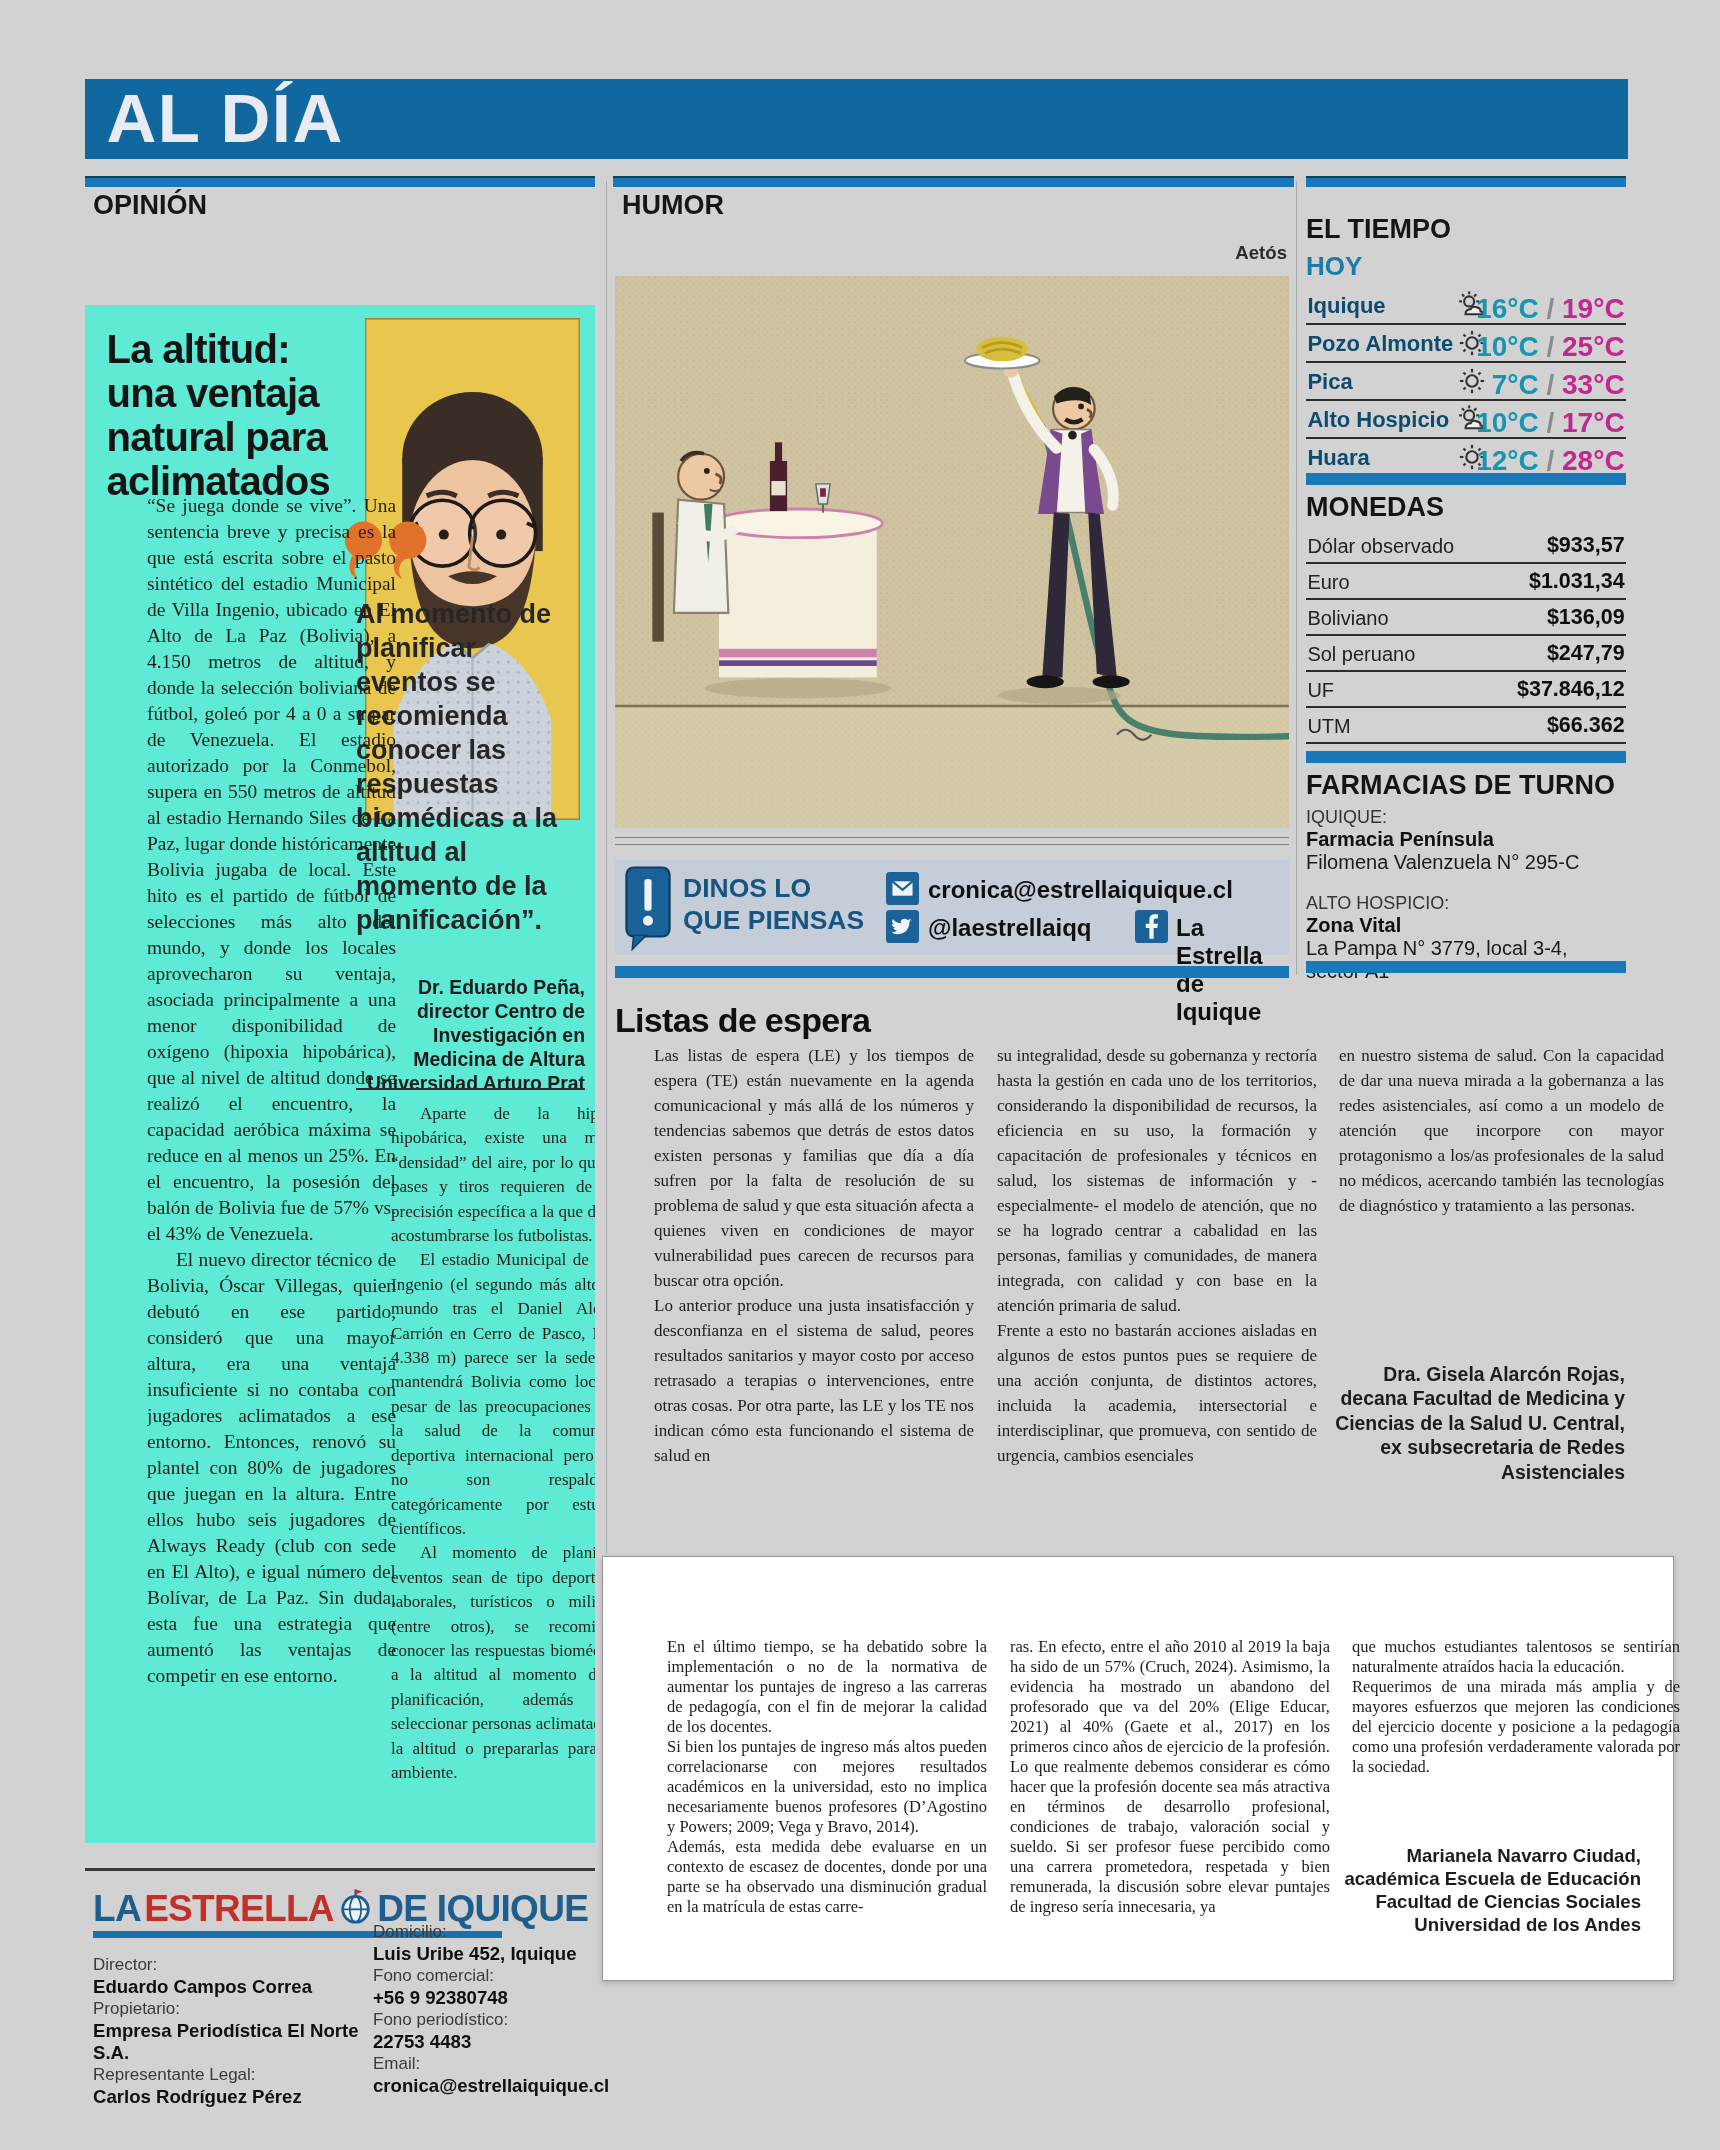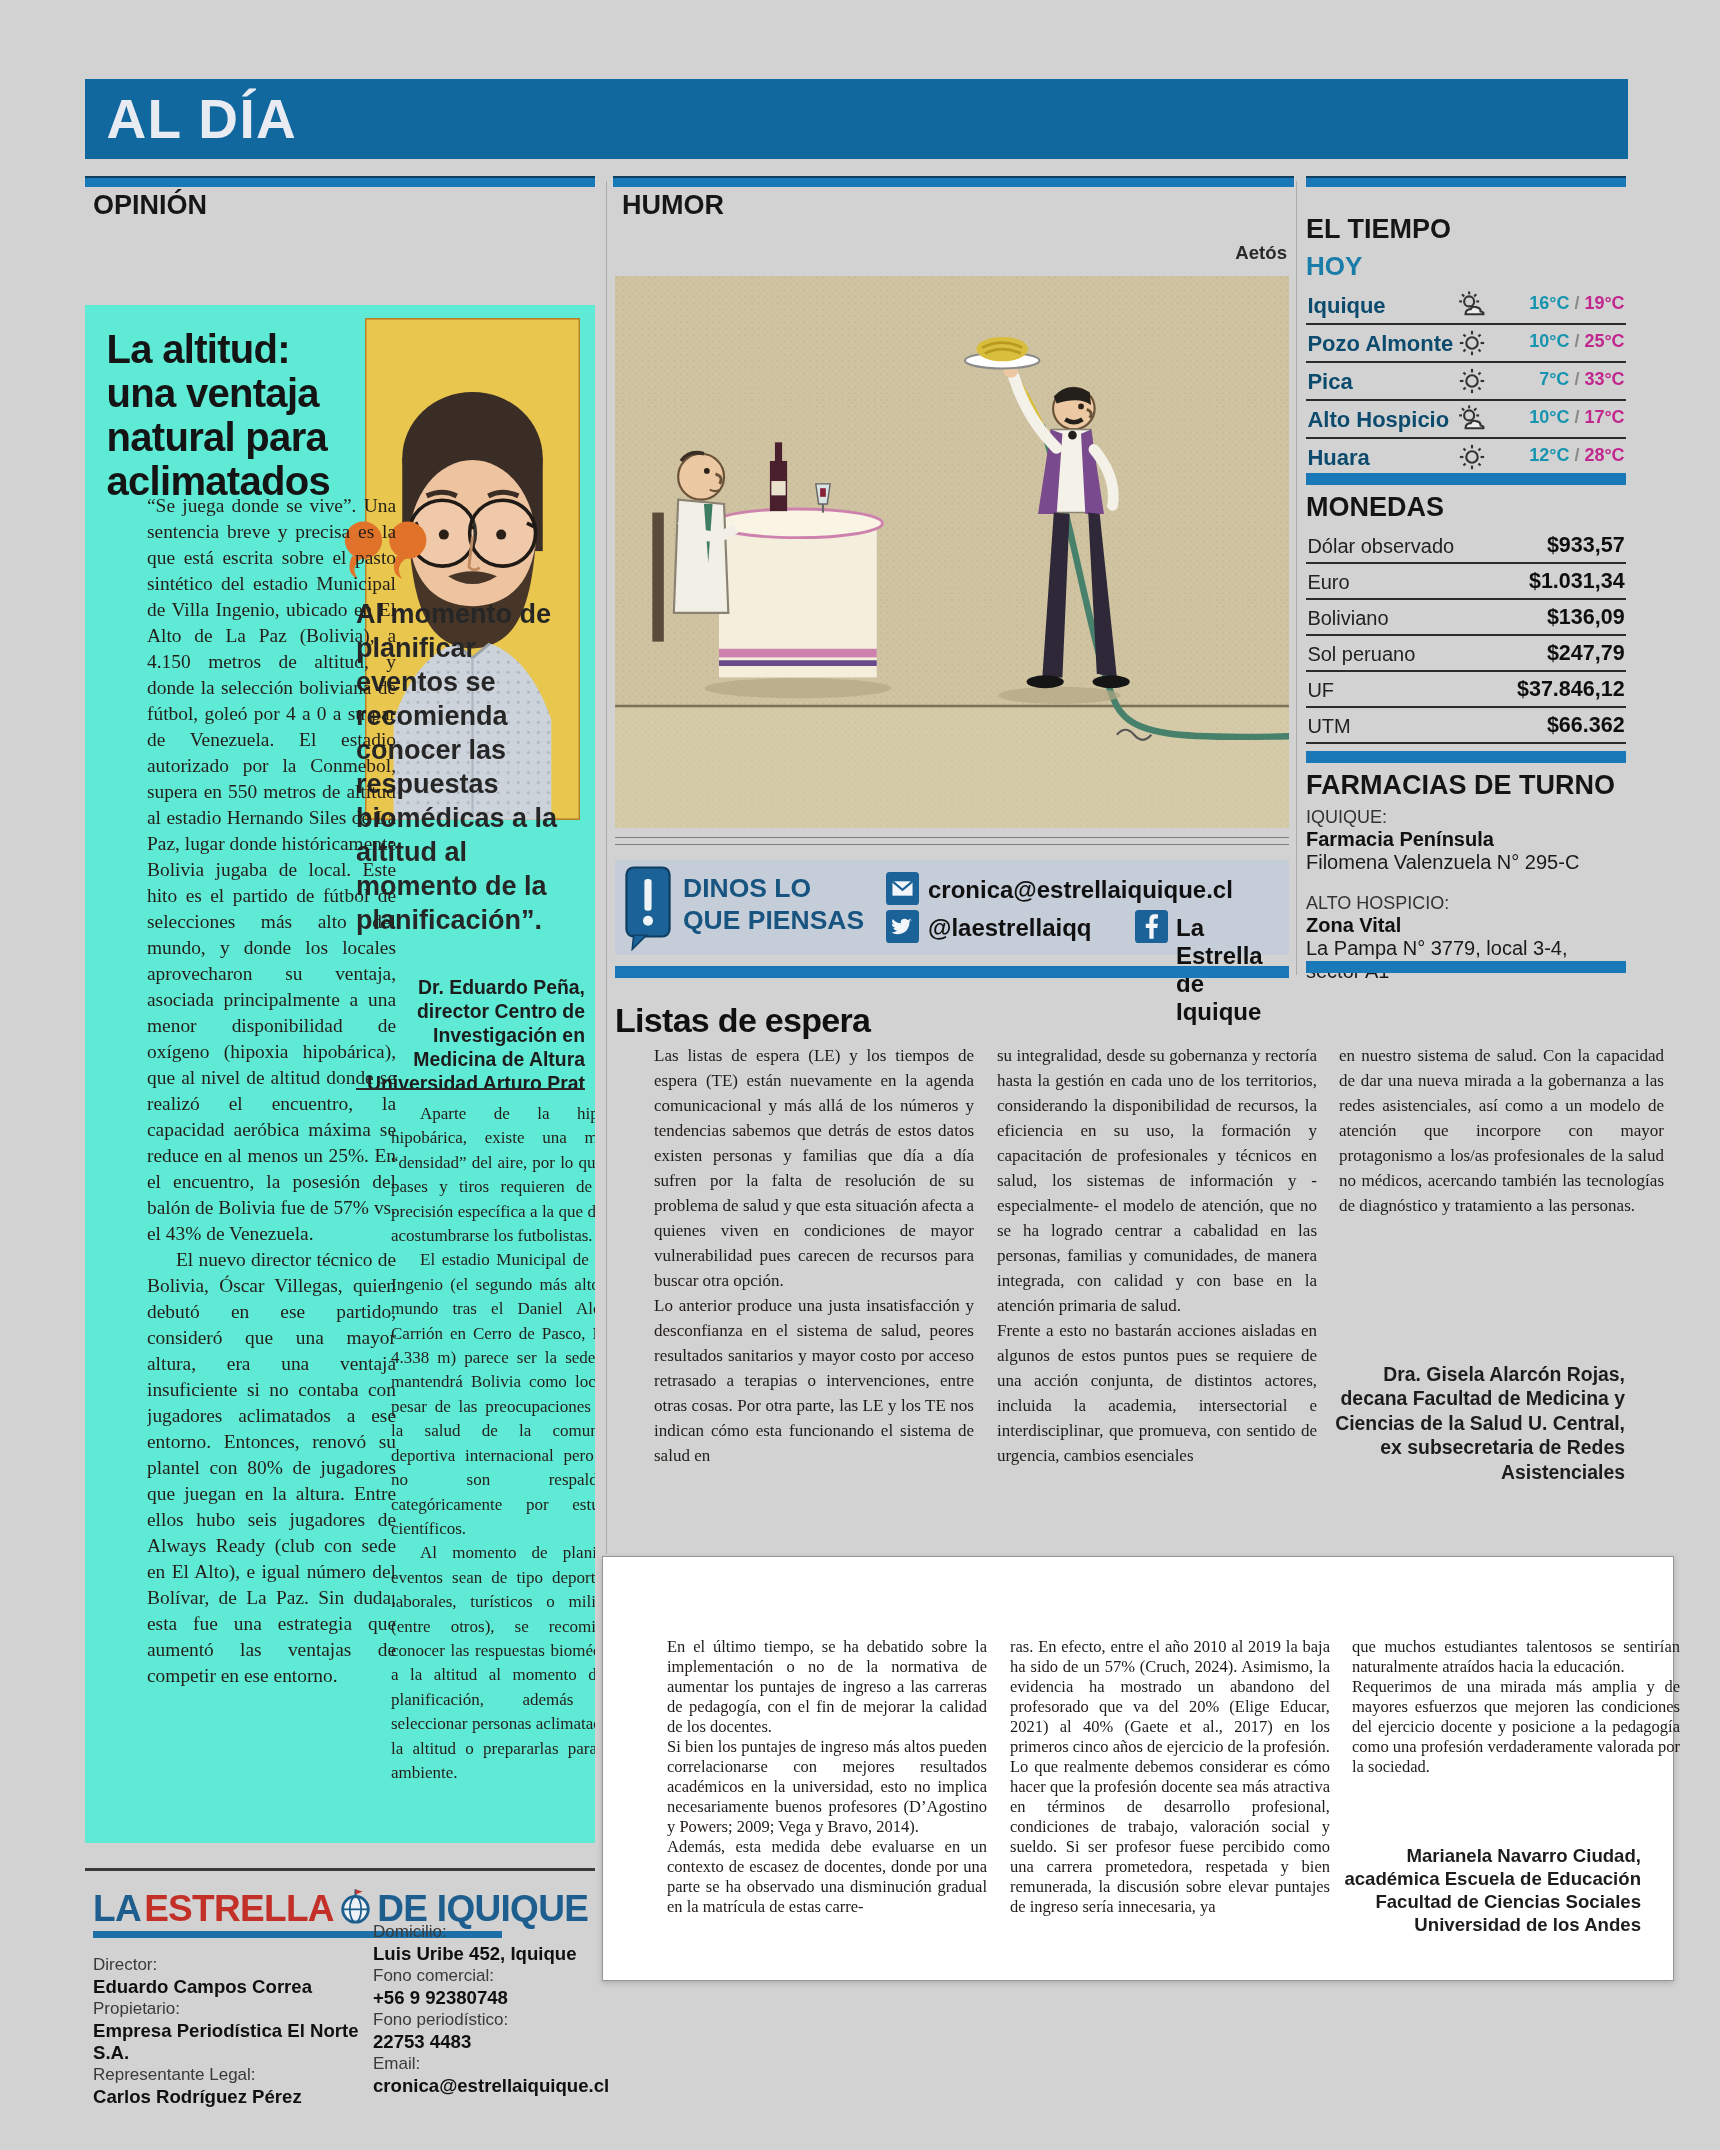--- a/index.html
+++ b/index.html
@@ -12,21 +12,21 @@
   .abs{position:absolute;}
   .serif{font-family:"Liberation Serif", serif;margin-left:39px;}
   .just{text-align:justify;}
   .right{text-align:right;}
   .clip{overflow:hidden;}
   p{margin:0;}
   .ind{text-indent:29px;}
 
   
   .banner{left:85px;top:79px;width:1543px;height:80px;background:#11689f;}
-  .banner span{display:block;padding-left:21.5px;font-size:55px;line-height:80px;
+  .banner span{display:block;padding-left:21.5px;font-size:69px;line-height:80px;
     font-weight:800;letter-spacing:1.4px;color:#e9ebf2;border-radius:10px;}
 
   
   .sec-rule{top:176px;height:8.6px;background:#1878b8;border-top:2.9px solid #10405f;}
   .sec-label{font-size:27px;font-weight:800;color:#161616;letter-spacing:0;}
 
   
   .vdiv{width:1.4px;background:#ababab;}
 
   
@@ -54,21 +54,21 @@
   .soc-ico{width:33px;height:33px;background:#1a6298;border-radius:3.6px;}
   .soc-txt{font-size:24px;font-weight:bold;color:#101010;}
   .bluebar{background:#1878b8;height:11.5px;}
 
   
   .sb-title{left:1306px;font-size:27px;font-weight:800;color:#141414;}
   .hoy{left:1306px;top:251px;font-size:26px;font-weight:800;color:#1a7ca8;}
   .wrow{left:1306px;width:320px;height:36px;border-bottom:2.2px solid #2b2b2b;}
   .wcity{position:absolute;left:1.4px;top:5.7px;font-size:22px;font-weight:bold;color:#0c4a6e;}
   .wico{position:absolute;left:151px;top:2.9px;}
-  .wtemp{position:absolute;right:1.4px;top:5.7px;font-size:18px;font-weight:bold;}
+  .wtemp{position:absolute;right:1.4px;top:5.7px;font-size:28px;font-weight:bold;}
   .t-low{color:#1795b0;}
   .t-sep{color:#8a8a8a;}
   .t-high{color:#c1278d;}
   .crow{left:1306px;width:320px;height:34px;border-bottom:2.2px solid #2b2b2b;}
   .clabel{position:absolute;left:1.4px;top:6.5px;font-size:20px;color:#222;}
   .cval{position:absolute;right:1.4px;top:5px;font-size:21.5px;font-weight:bold;color:#0e0e0e;}
   .ph-zone{font-size:18px;color:#333;}
   .ph-name{font-size:20px;font-weight:bold;color:#101010;}
   .ph-addr{font-size:20px;color:#1a1a1a;}
 

